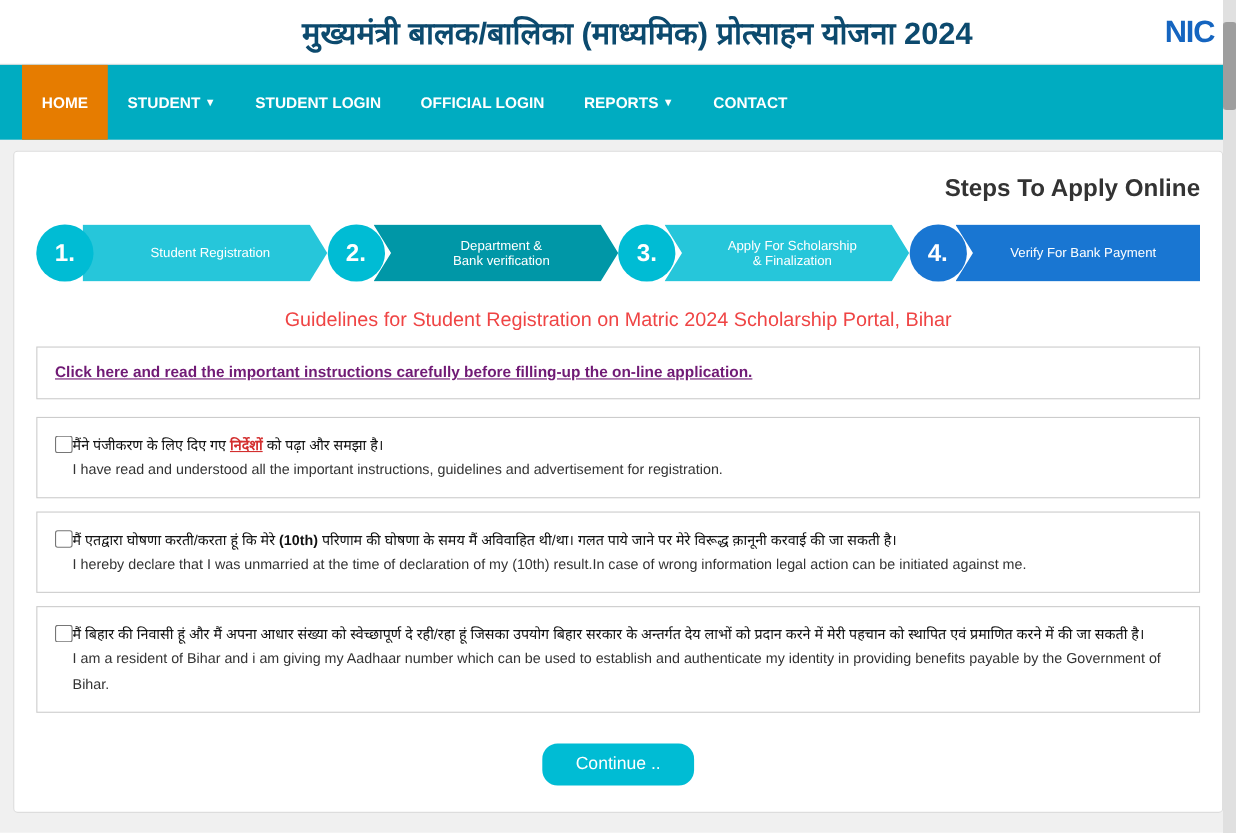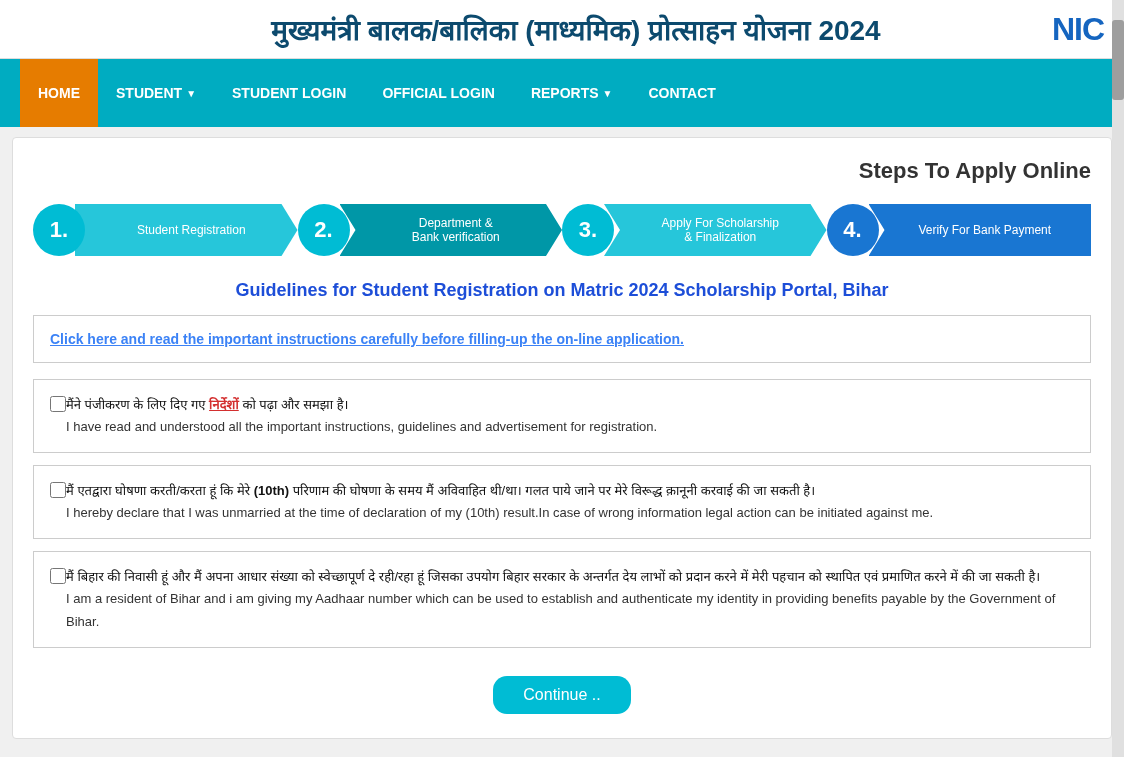--- a/index.html
+++ b/index.html
@@ -15,21 +15,21 @@
       border-bottom: 1px solid #ddd;
     }
     .header-title {
       font-size: 28px;
       font-weight: bold;
       color: #0c4a6e;
       text-align: center;
       flex: 1;
     }
     .nic-logo {
-      font-size: 32px;
+      font-size: 28px;
       font-weight: 900;
       color: #1565c0;
       letter-spacing: -1px;
       text-align: right;
     }
 
     
     .navbar {
       background: #00acc1;
       display: flex;
@@ -114,34 +114,34 @@
     .step-arrow.first {
       clip-path: polygon(0 0, calc(100% - 16px) 0, 100% 50%, calc(100% - 16px) 100%, 0 100%);
       margin-left: -10px;
     }
     .step-arrow.dark { background: #0097a7; }
     .step-arrow.last { background: #1976d2; clip-path: polygon(0 0, 100% 0, 100% 100%, 0 100%, 16px 50%); }
 
     
     .guidelines-heading {
       font-size: 18px;
-      font-weight: bold;
-      color: #1d4ed8;
+      font-weight: normal;
+      color: #ef4444;
       text-align: center;
       margin-bottom: 14px;
     }
 
     
     .important-link-box {
       border: 1px solid #ccc;
       padding: 14px 16px;
       margin-bottom: 16px;
     }
     .important-link {
-      color: #3b82f6;
+      color: #701a75;
       font-size: 14px;
       font-weight: bold;
       text-decoration: underline;
       cursor: pointer;
     }
 
     
     .declaration-box {
       border: 1px solid #ccc;
       padding: 14px 16px;

